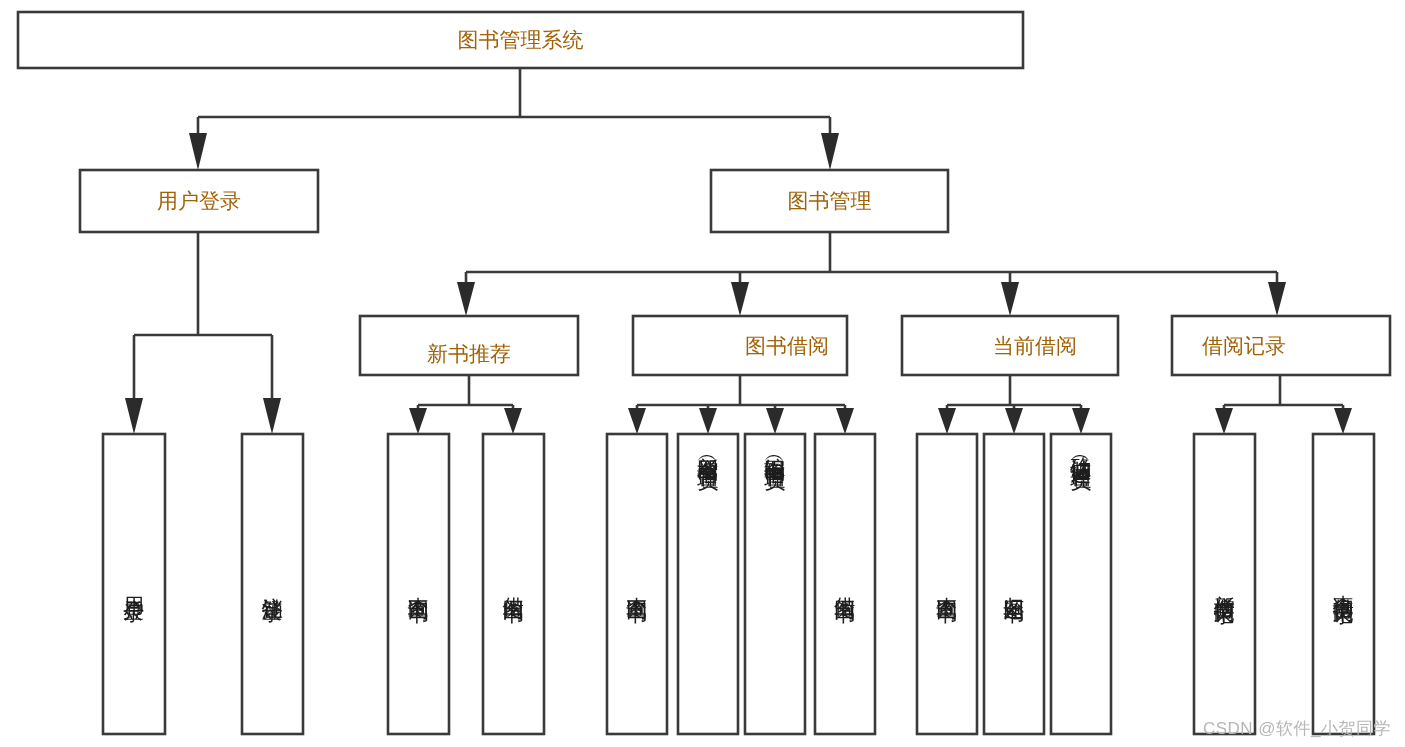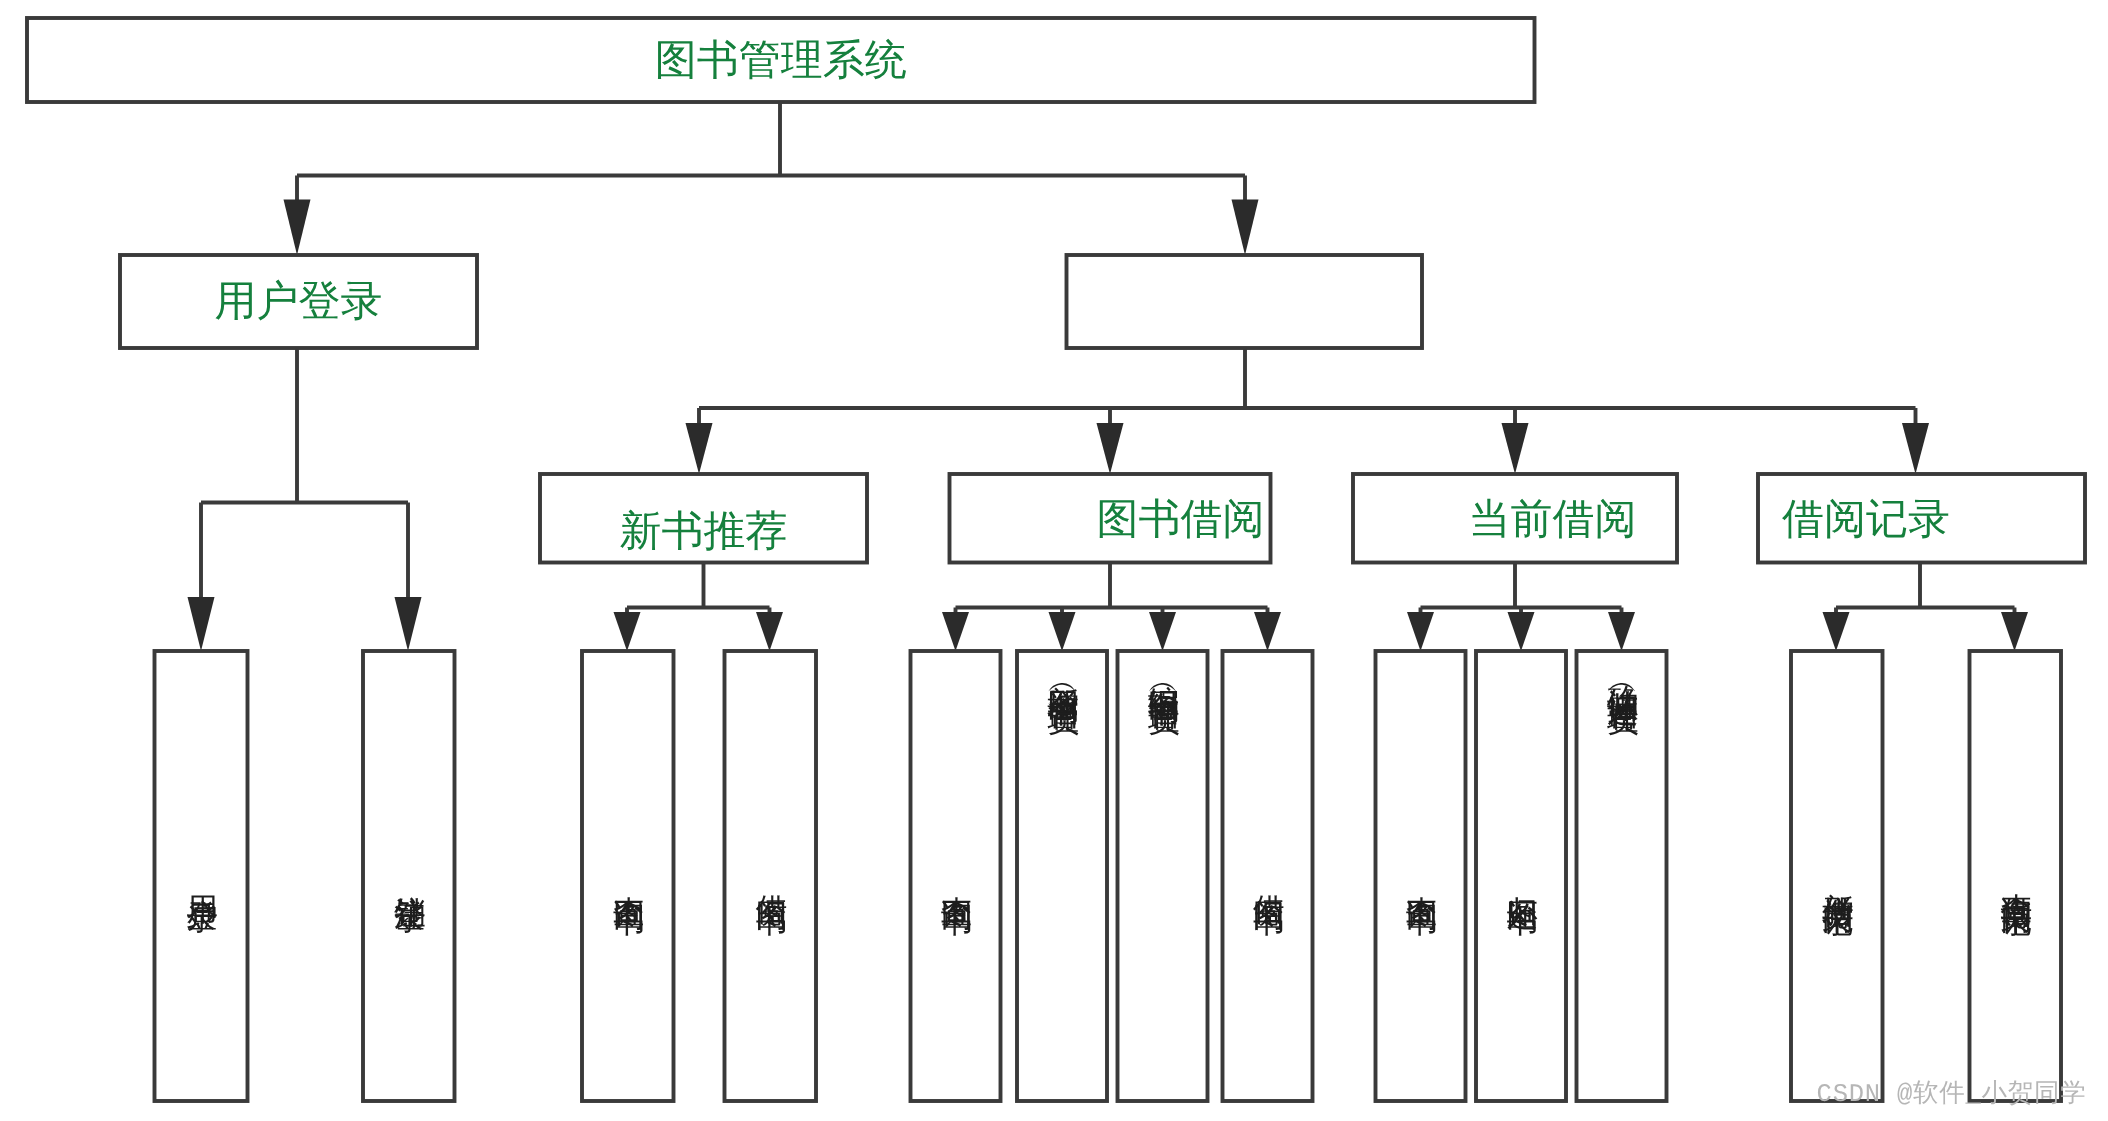--- a/index.html
+++ b/index.html
@@ -55,30 +55,30 @@
     color: #1d1d1d;
     white-space: nowrap;
     pointer-events: none;
   }
   .hlabel-wrap {
     position: absolute;
     display: flex;
     align-items: center;
     justify-content: center;
     font-family: "Liberation Sans", "DejaVu Sans", sans-serif;
-    font-size: 28px;
-    color: #15803d;
+    font-size: 21px;
+    color: #a16207;
     white-space: nowrap;
     pointer-events: none;
   }
   #watermark {
     position: absolute;
     right: 14px;
     bottom: 7px;
-    font-family: Liberation Mono, monospace;
+    font-family: Liberation Sans, sans-serif;
     font-size: 17px;
     color: #b6b6b6;
     letter-spacing: 0.5px;
     white-space: nowrap;
   }
 </style>
 </head>
 <body>
 
 <div id="diagram-root">
@@ -187,20 +187,21 @@
     <rect class="node-box" x="984" y="434" width="60" height="300"></rect>
     <rect class="node-box" x="1051" y="434" width="60" height="300"></rect>
 
     <rect class="node-box" x="1194" y="434" width="61" height="300"></rect>
     <rect class="node-box" x="1313" y="434" width="61" height="300"></rect>
   </svg>
 
   <div class="hlabel-wrap" style="left:18px; top:12px; width:1005px; height:56px;">图书管理系统</div>
 
   <div class="hlabel-wrap" style="left:80px; top:170px; width:238px; height:62px;">用户登录</div>
+  <div class="hlabel-wrap" style="left:711px; top:170px; width:237px; height:62px;">图书管理</div>
 
   <div class="hlabel-wrap" style="left:360px; top:316px; width:218px; height:75px;">新书推荐</div>
   <div class="hlabel-wrap" style="left:633px; top:316px; width:214px; height:59px;padding-left:47px;">图书借阅</div>
   <div class="hlabel-wrap" style="left:902px; top:316px; width:216px; height:59px;margin-left:25px;">当前借阅</div>
   <div class="hlabel-wrap" style="left:1135px; top:316px; width:218px; height:59px;">借阅记录</div>
 
   <div class="vlabel-wrap" style="left:103px; top:434px; width:62px; height:300px;">用户登录</div>
   <div class="vlabel-wrap" style="left:242px; top:434px; width:61px; height:300px;">注销登录</div>
 
   <div class="vlabel-wrap" style="left:388px; top:434px; width:61px; height:300px;">查询图书</div>

